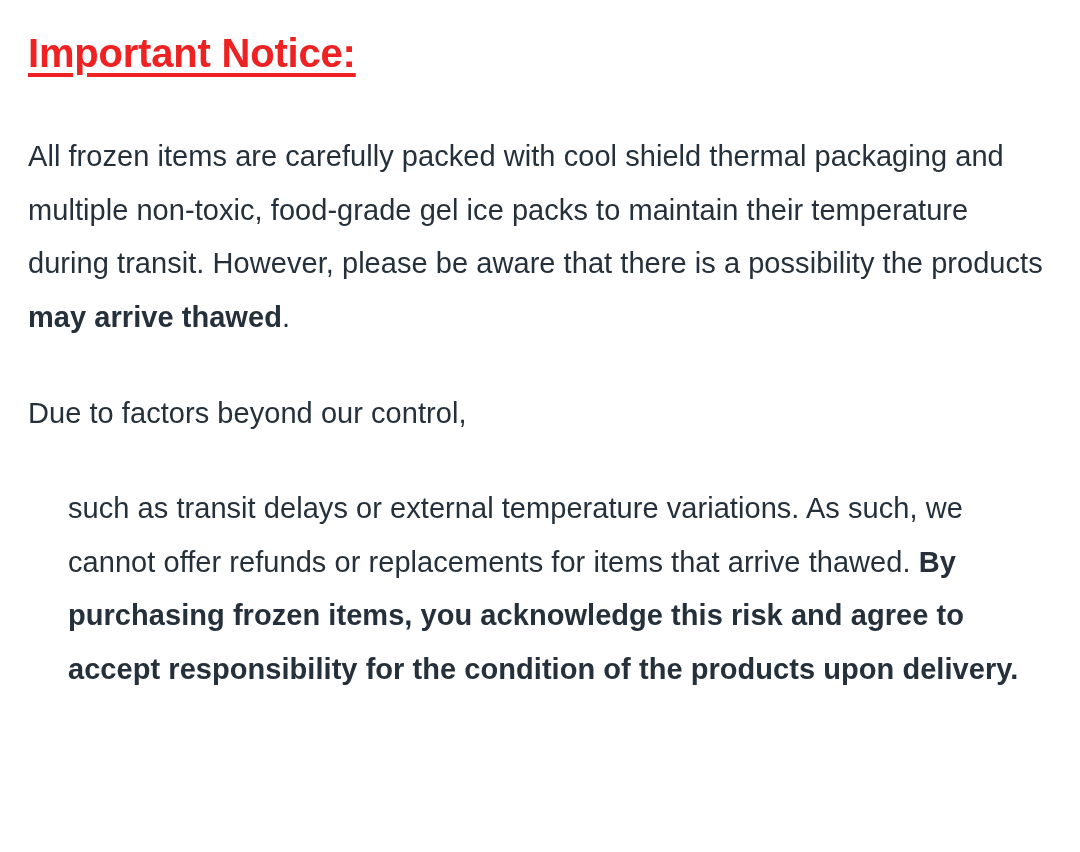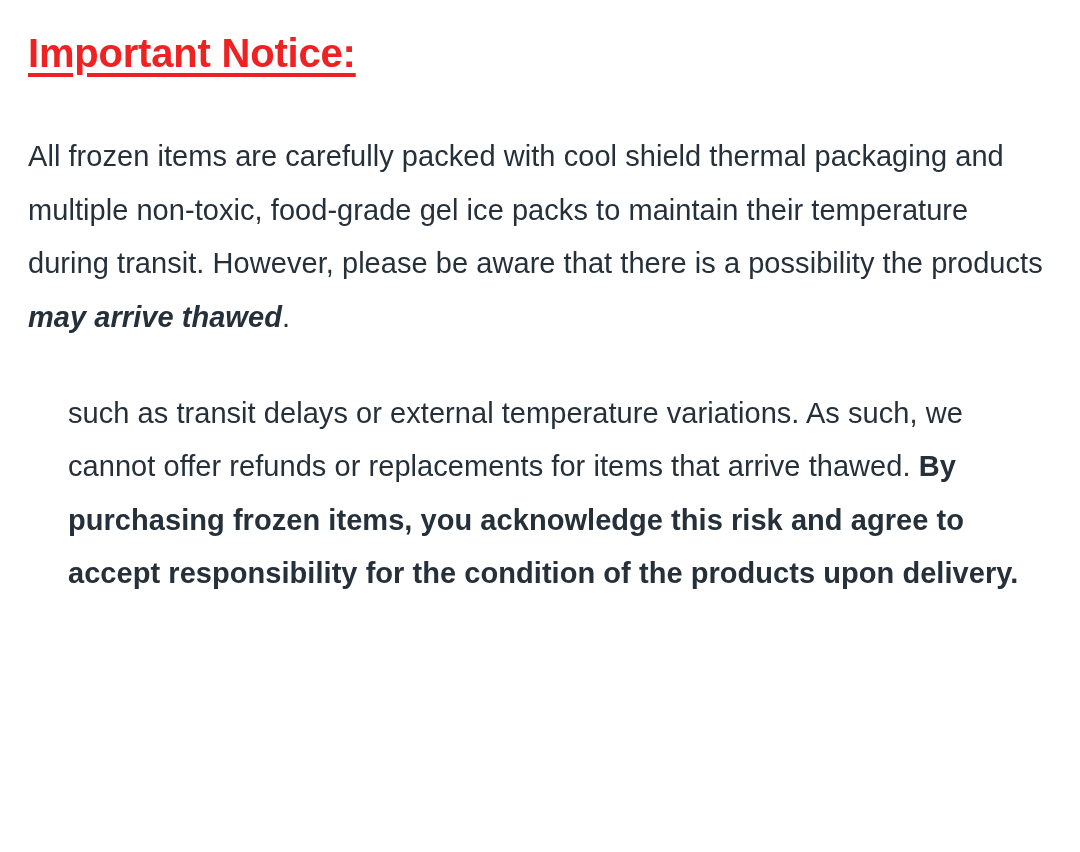--- a/index.html
+++ b/index.html
@@ -37,36 +37,38 @@
     line-height: 1.85;
     color: #25303a;
     margin: 0;
     letter-spacing: 0.05px;
   }
   .block-gap-1 { margin-top: 54px; }
   .block-gap-2 { margin-top: 42px; }
   .block-gap-3 { margin-top: 42px; margin-left: 40px; }
   .bi {
     font-weight: bold;
-    font-style: italic;
   }
   .b {
     font-weight: bold;
   }
   .inline { display: inline; }
 </style>
 </head>
 <body>
 
 <div class="page">
 
   <h1 class="notice-heading">Important Notice:</h1>
 
   <p class="body-block block-gap-1">
     <span class="inline">All frozen items are carefully packed with cool shield thermal packaging and multiple non-toxic, food-grade gel ice packs to maintain their temperature during transit. However, please be aware that there is a possibility the products </span><span class="inline bi">may arrive thawed</span><span class="inline">.</span>
   </p>
 
+  <p class="body-block block-gap-2">
+    <span class="inline">Due to factors beyond our control,</span>
+  </p>
 
   <p class="body-block block-gap-3">
     <span class="inline">such as transit delays or external temperature variations. As such, we cannot offer refunds or replacements for items that arrive thawed. </span><span class="inline b">By purchasing frozen items, you acknowledge this risk and agree to accept responsibility for the condition of the products upon delivery.</span>
   </p>
 
 </div>
 
 </body></html>

